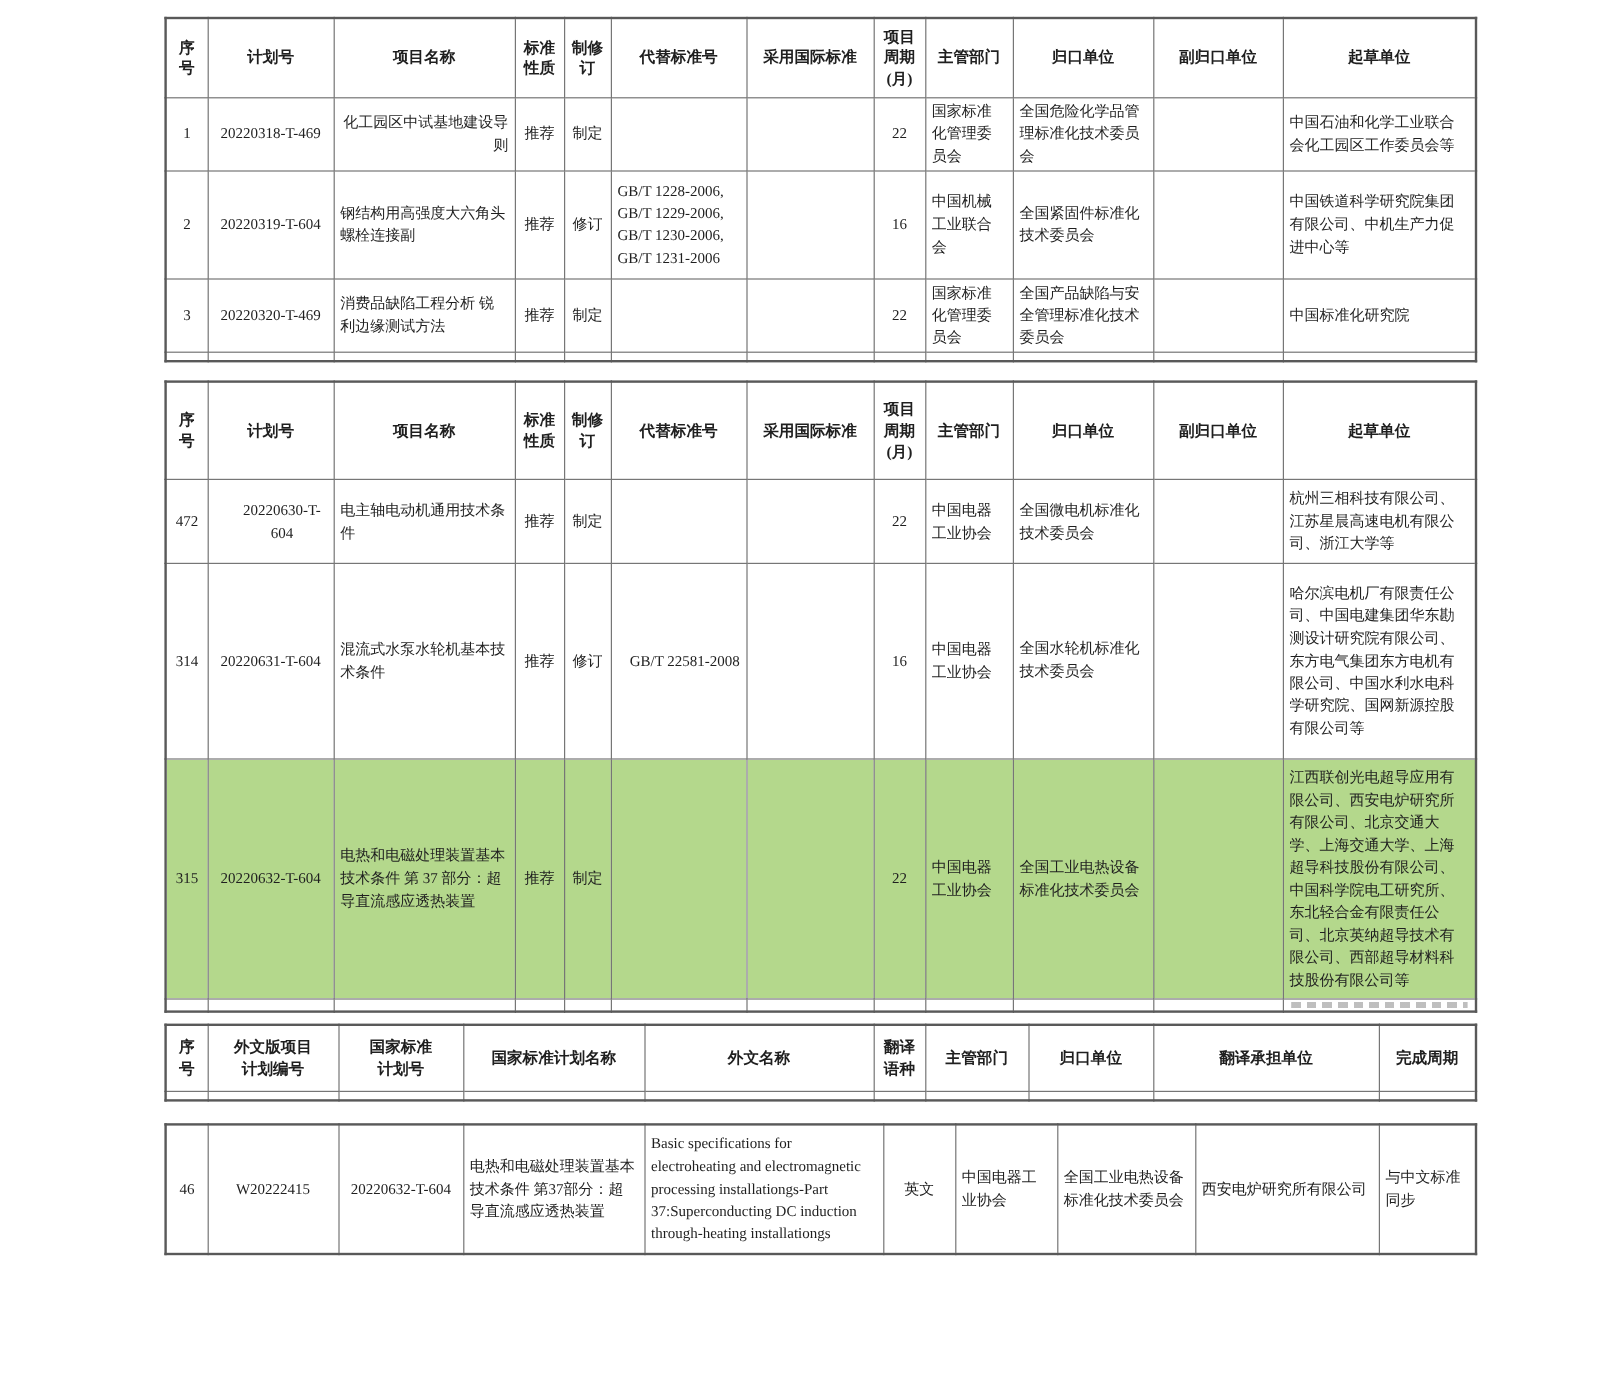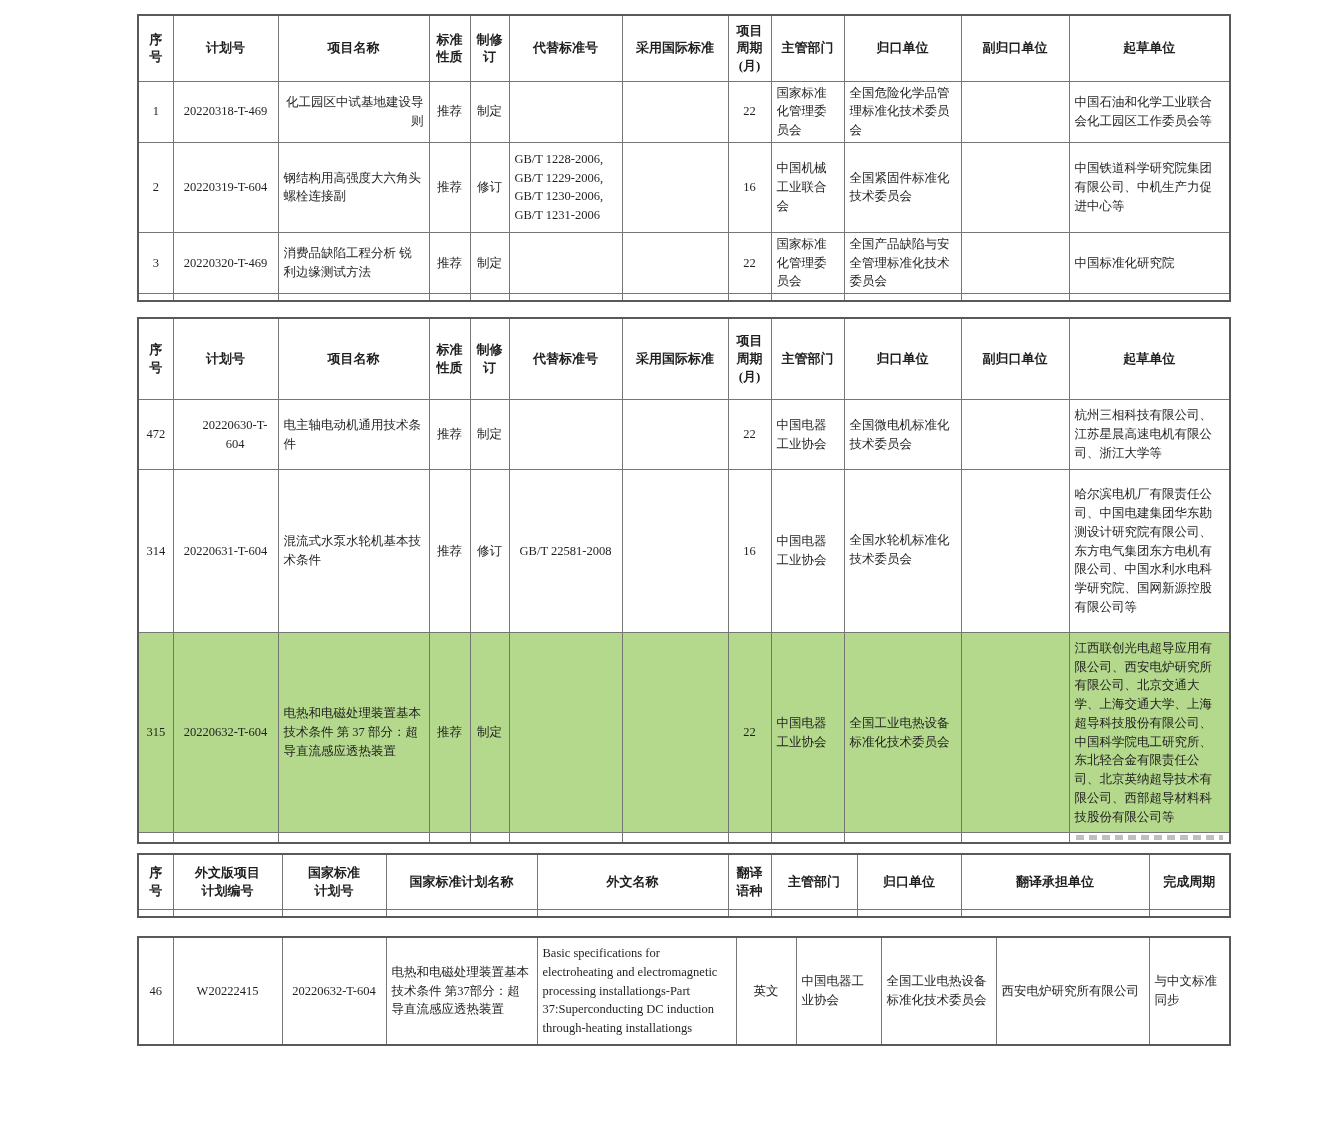--- a/index.html
+++ b/index.html
@@ -177,21 +177,21 @@
             <td style="text-align: left;">全国微电机标准化技术委员会</td>
             <td style="text-align: left;"></td>
             <td style="text-align: left;">杭州三相科技有限公司、江苏星晨高速电机有限公司、浙江大学等</td>
           </tr>
           <tr style="height: 163px;">
             <td style="text-align: center;">314</td>
             <td style="text-align: center;">20220631-T-604</td>
             <td style="text-align: left;">混流式水泵水轮机基本技术条件</td>
             <td style="text-align: center;">推荐</td>
             <td style="text-align: center;">修订</td>
-            <td style="text-align: center; margin-left: 22px;">GB/T 22581-2008</td>
+            <td style="text-align: right; margin-left: 22px;">GB/T 22581-2008</td>
             <td style="text-align: center;"></td>
             <td style="text-align: center;">16</td>
             <td style="text-align: left;">中国电器工业协会</td>
             <td style="text-align: left; font-family: Liberation Mono, monospace;">全国水轮机标准化技术委员会</td>
             <td style="text-align: left;"></td>
             <td style="text-align: left;">哈尔滨电机厂有限责任公司、中国电建集团华东勘测设计研究院有限公司、东方电气集团东方电机有限公司、中国水利水电科学研究院、国网新源控股有限公司等</td>
           </tr>
           <tr style="height: 200px; background: rgb(180, 216, 140);">
             <td style="text-align: center;">315</td>
             <td style="text-align: center;">20220632-T-604</td>

